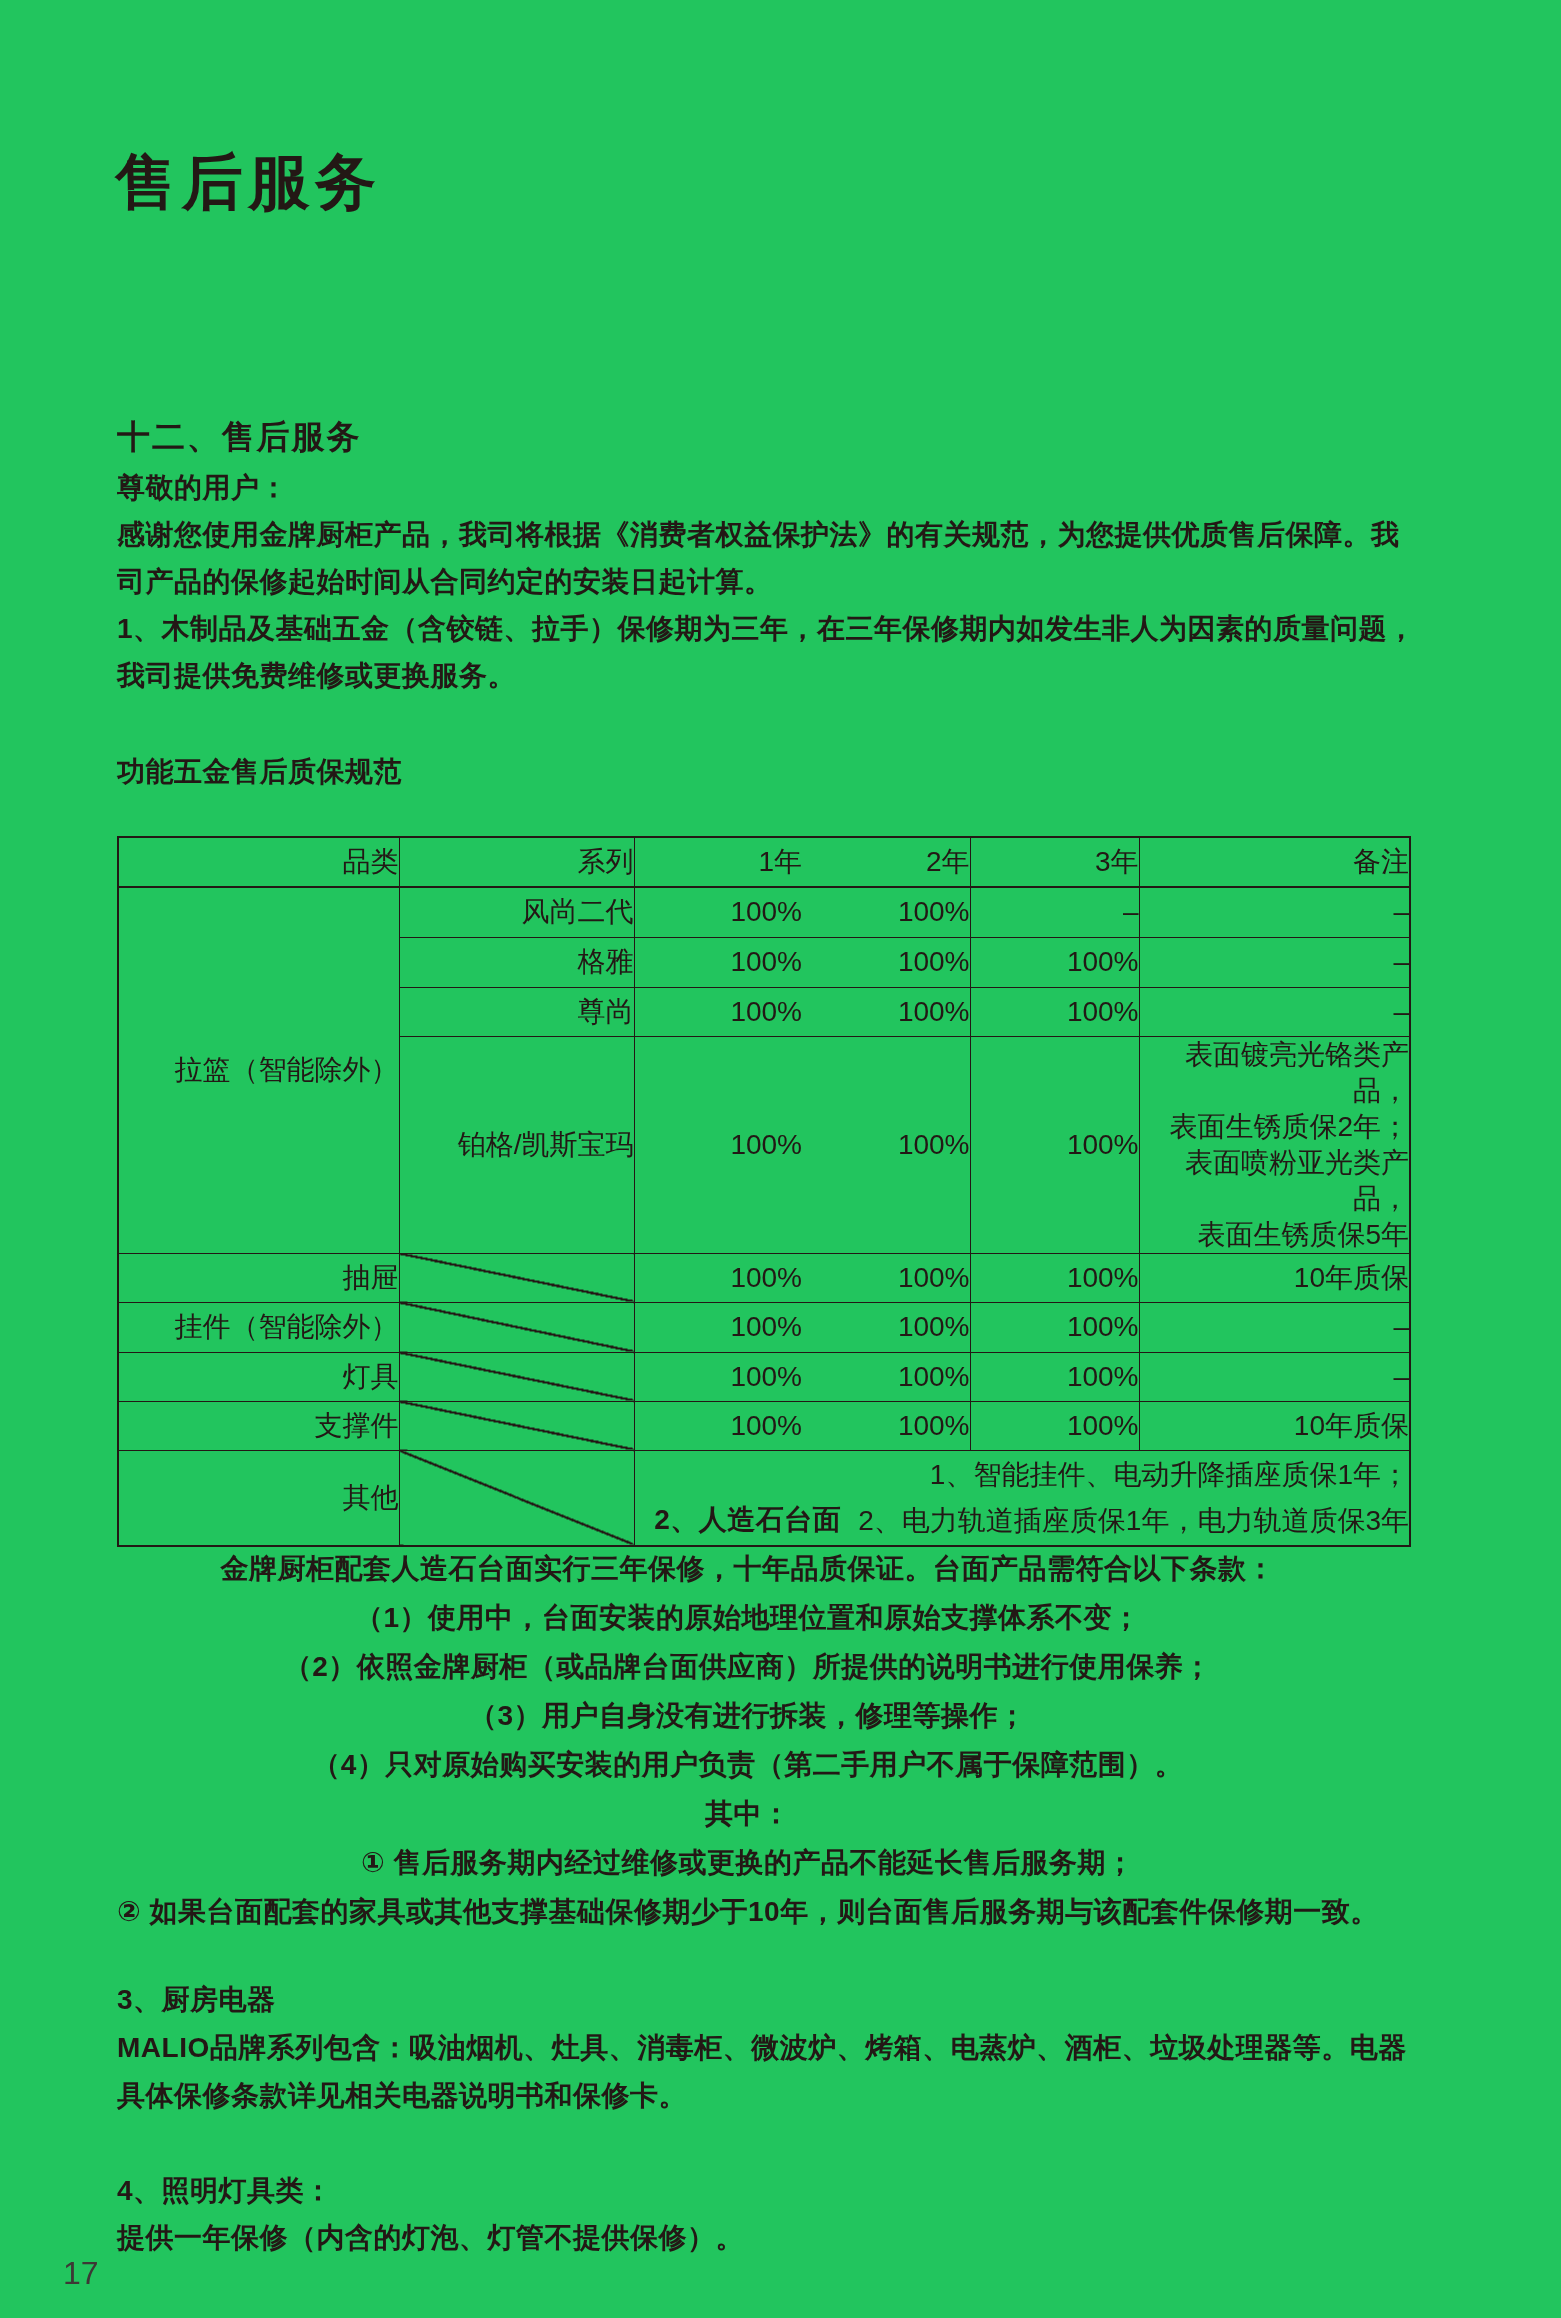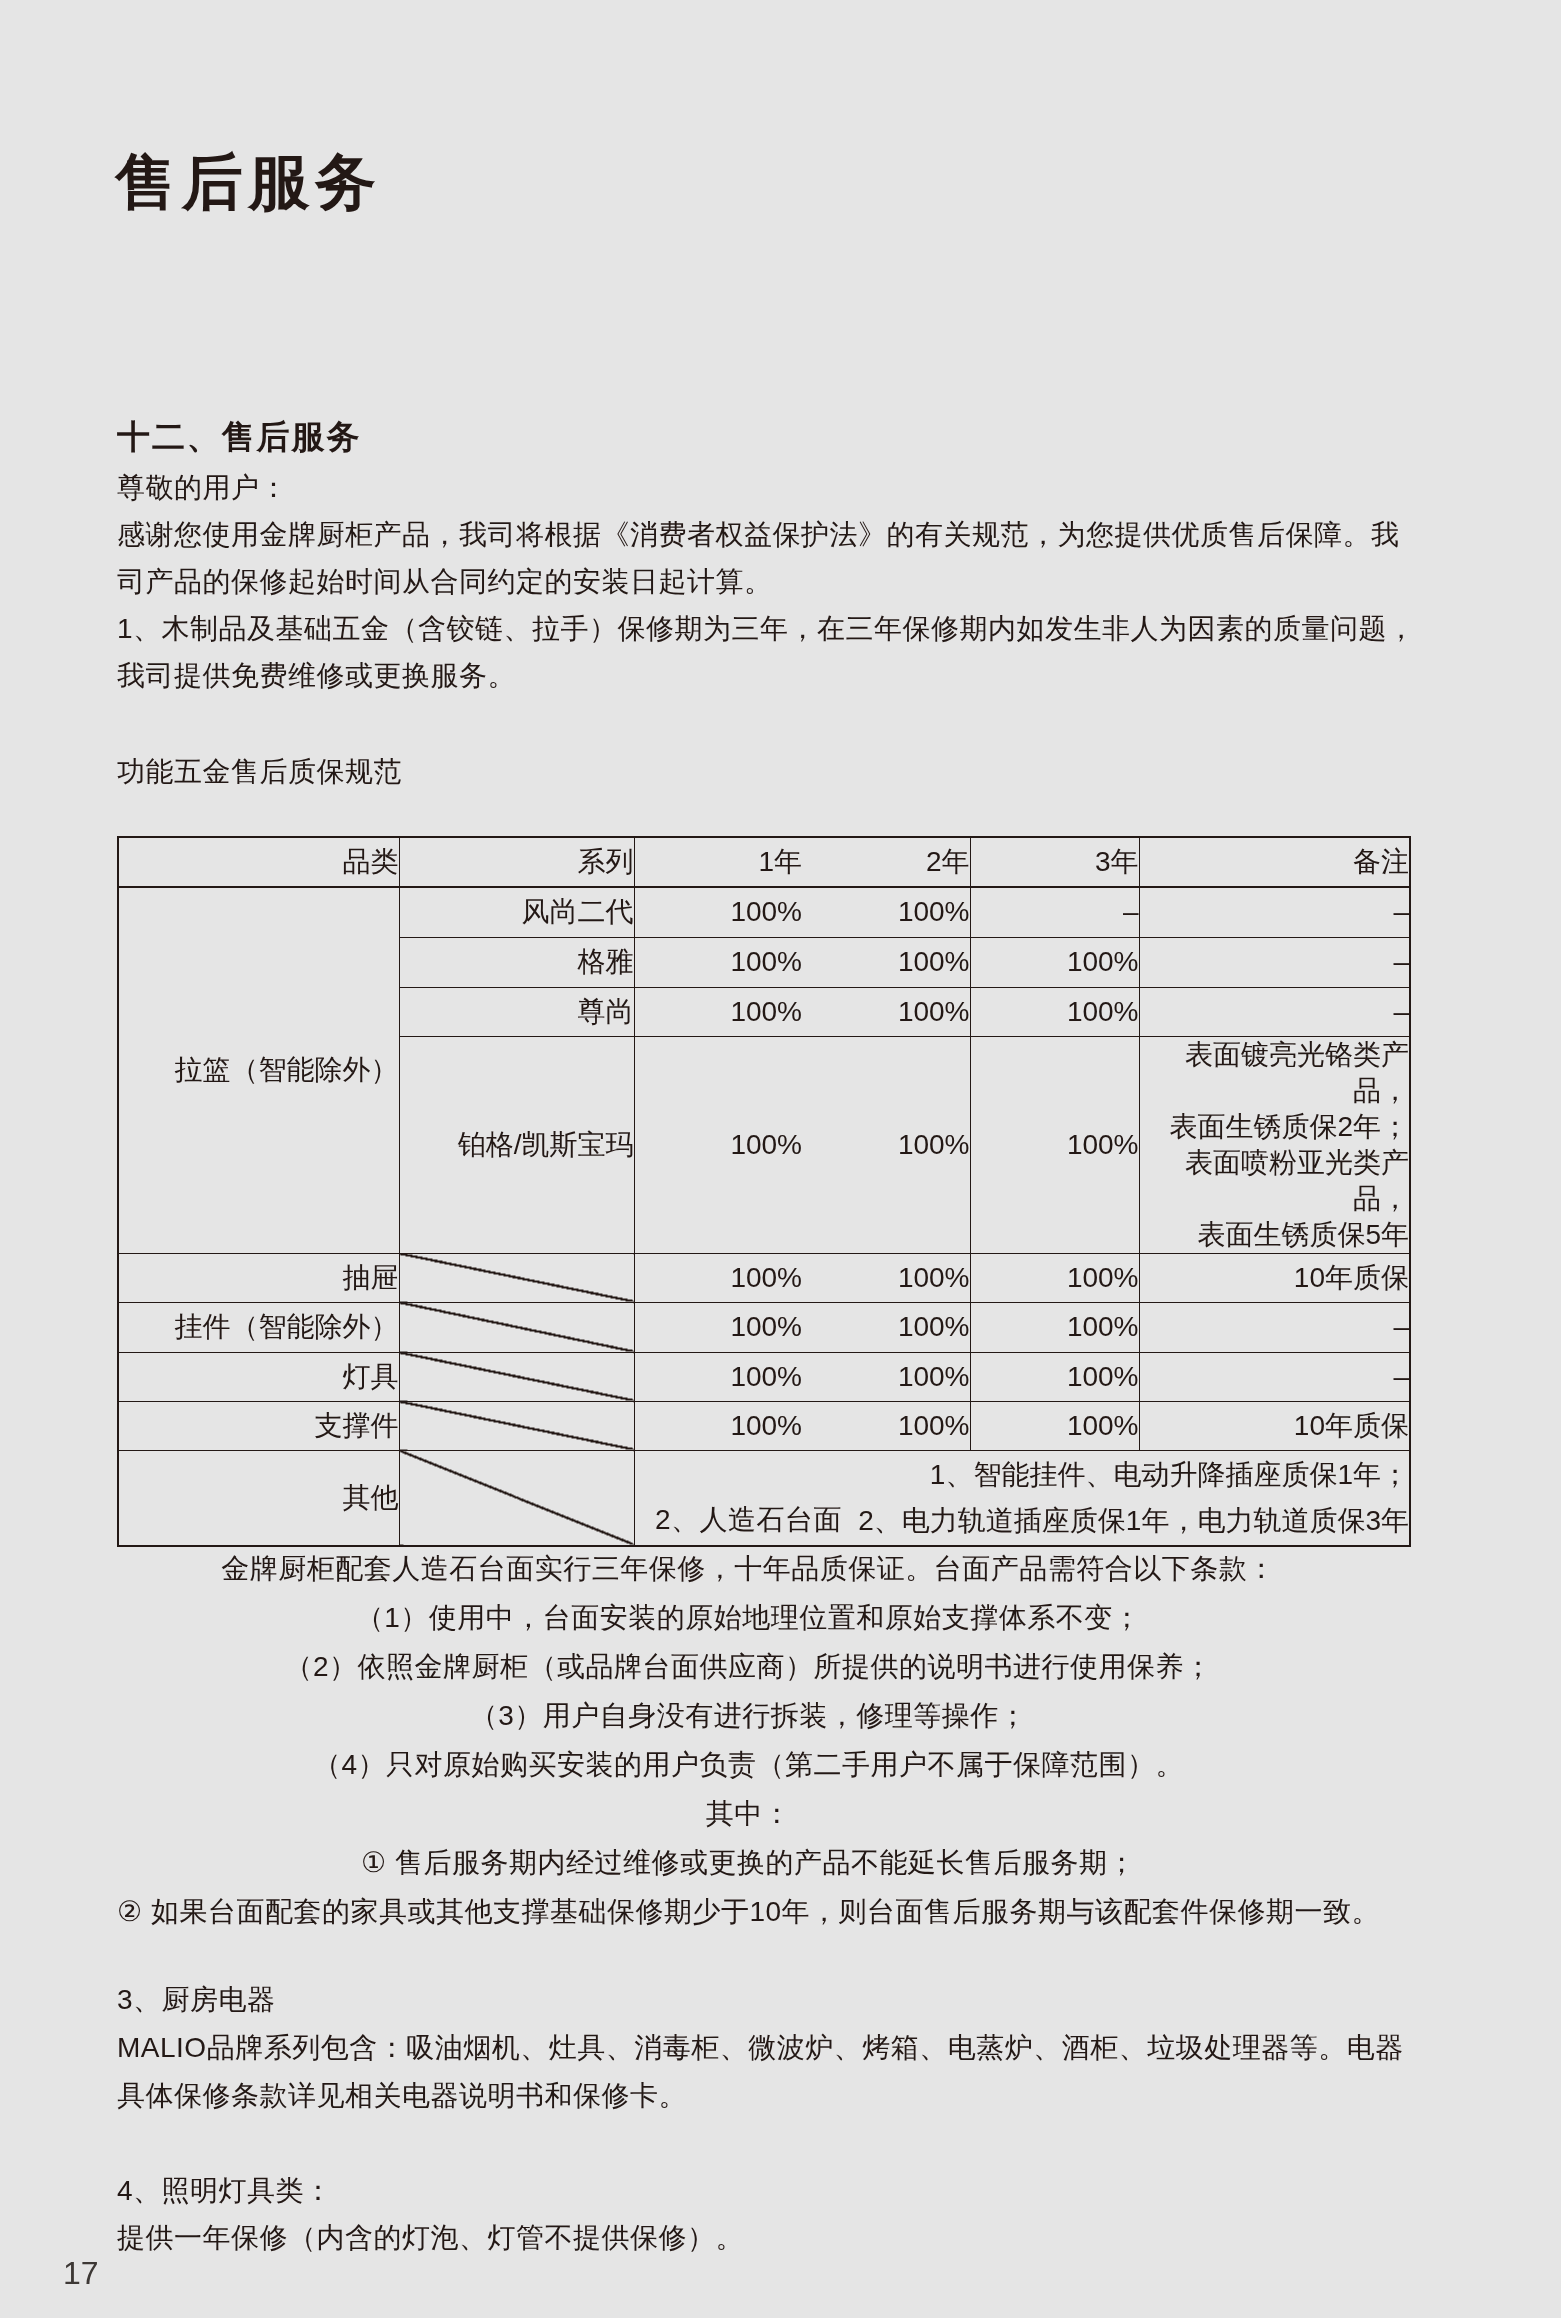--- a/index.html
+++ b/index.html
@@ -1,38 +1,38 @@
 <!DOCTYPE html>
 <html style="font-size:15px"><head>
 <meta charset="utf-8">
 <style>
   html,body{margin:0;padding:0;background:#8a8a8a;}
   .page{
     position:relative;
     width:1561px;height:2319px;
-    background:#e5e5e5;
+    background:#22c55e;
     font-family:"Liberation Sans","DejaVu Sans",sans-serif;
     color:#231815;
     overflow:hidden;
   }
   .abs{position:absolute;}
   .doc-title{
     left:115px;top:142px;
     font-size:61px;font-weight:700;letter-spacing:5.7px;
     white-space:nowrap;
   }
   .sec-heading{
     left:117px;top:367px;
     font-size:33px;font-weight:700;letter-spacing:1.9px;
     white-space:nowrap;
     margin-top:48px;
   }
   .textblock{
     left:117px;
-    font-size:28px;font-weight:400;
+    font-size:28px;font-weight:700;
     letter-spacing:0.5px;
   }
   .textblock div{white-space:nowrap;}
   .intro{top:464px;line-height:47px;}
   .caption{top:748px;line-height:47px;}
   .sec2{top:1495px;line-height:49px;text-align:center;}
   .sec3{top:1976px;line-height:48px;}
   .sec4{top:2167px;line-height:47px;}
   .pagenum{
     left:28px;top:2255px;

